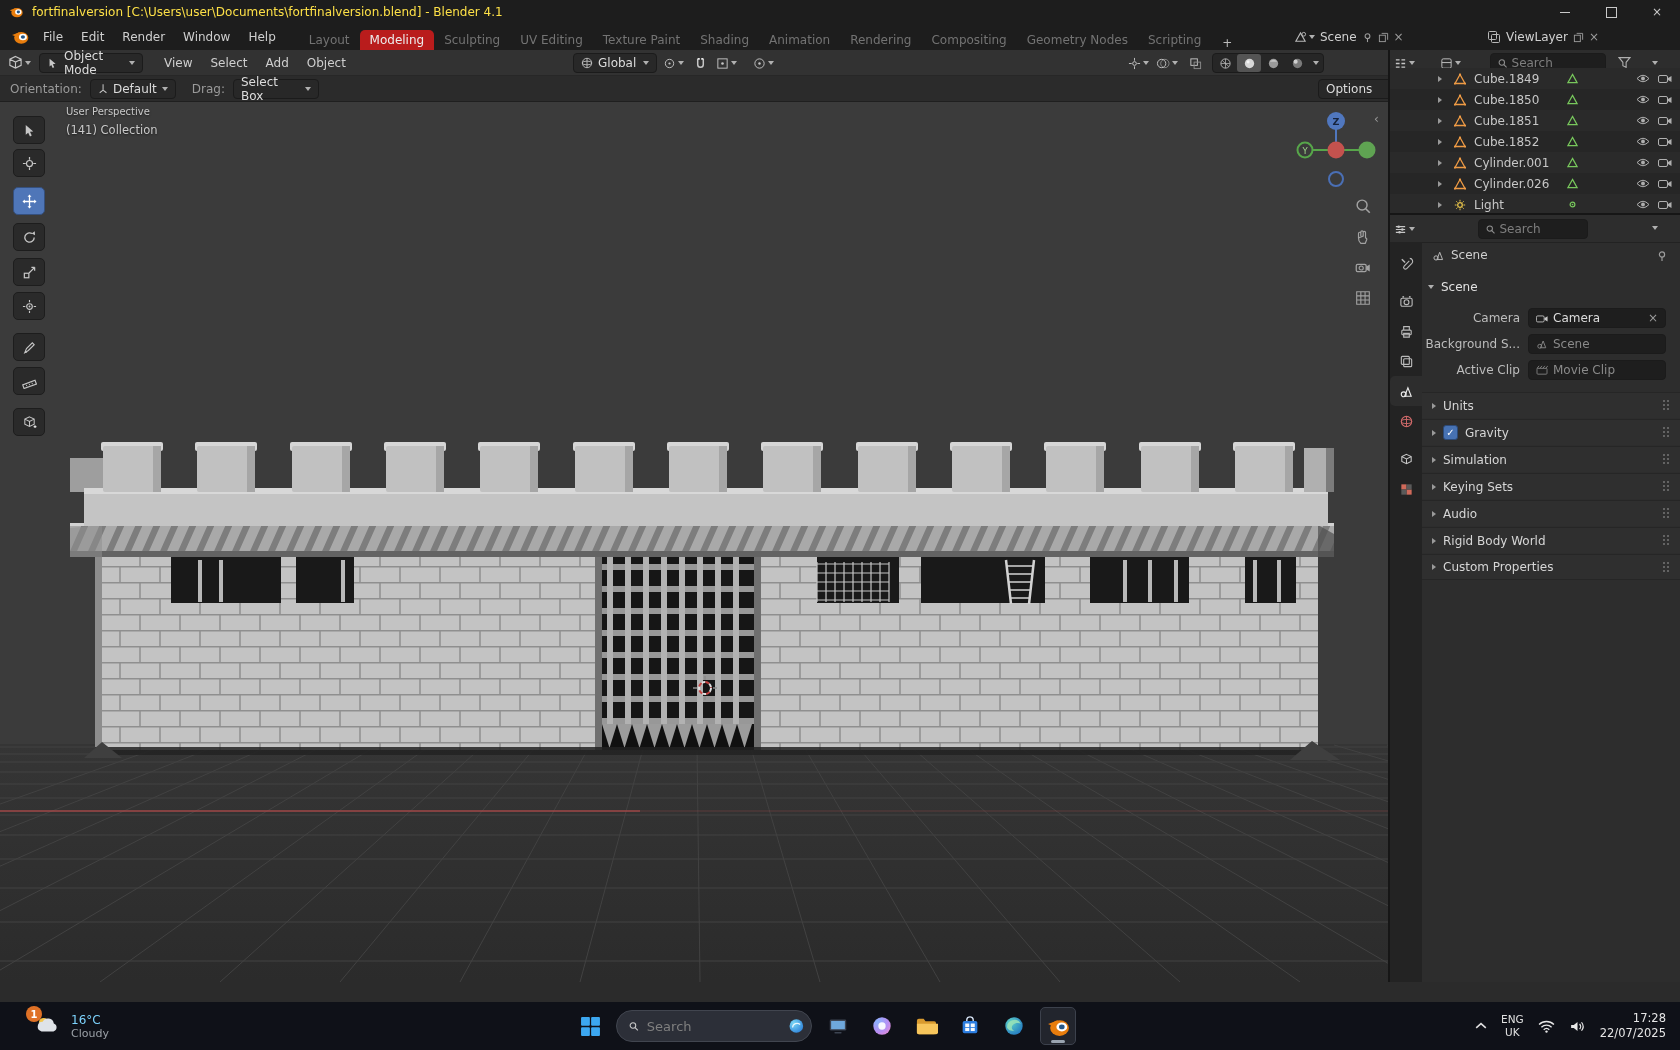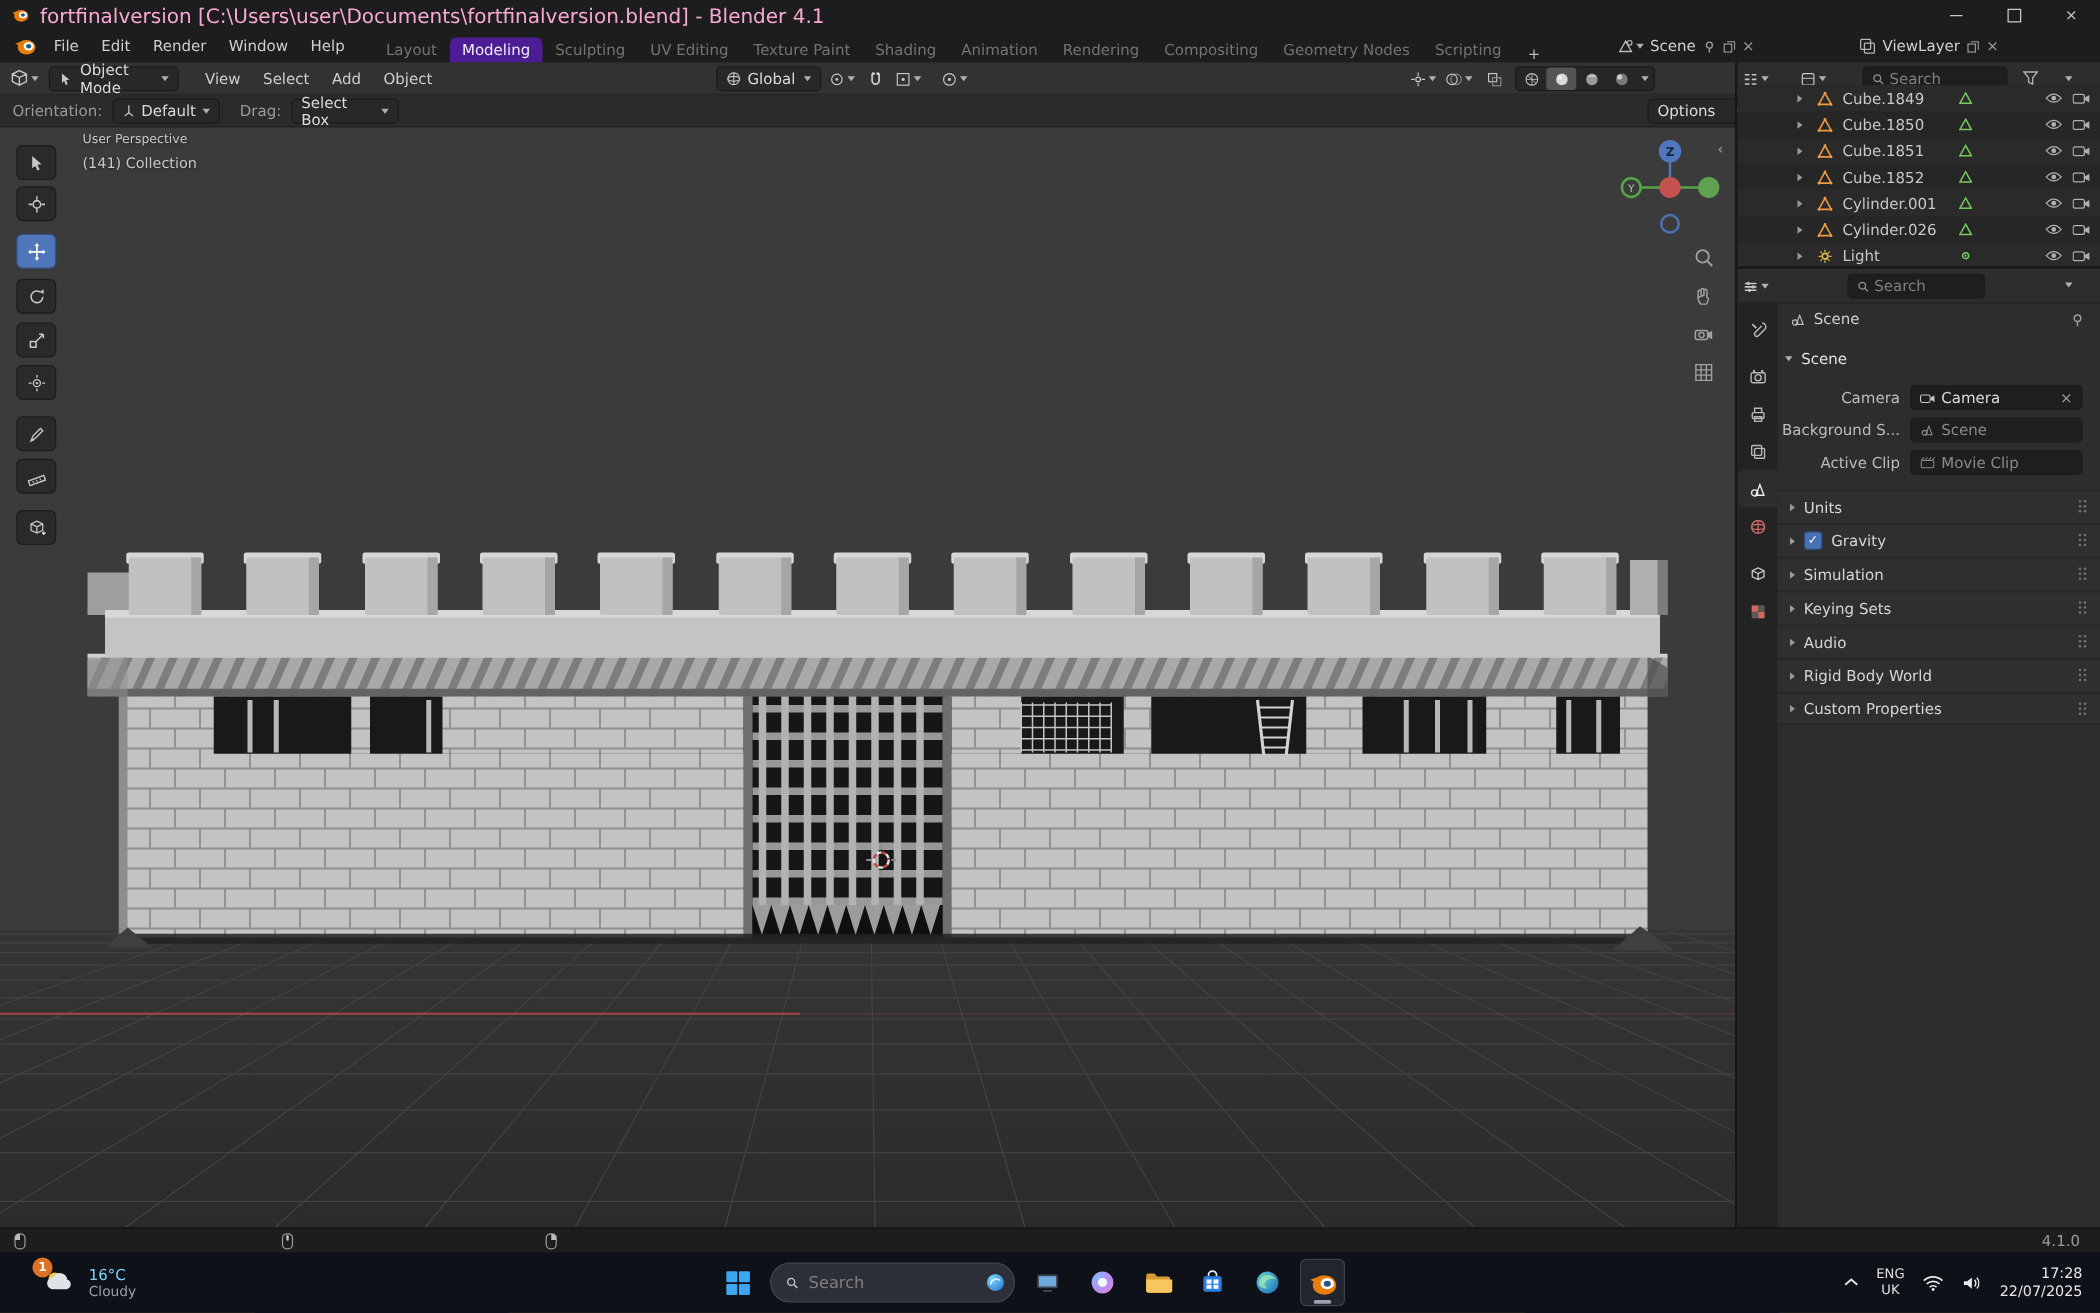--- a/index.html
+++ b/index.html
@@ -4,29 +4,29 @@
 <style>
   html,body{margin:0;padding:0;background:#111;}
   #screen{position:relative;width:1680px;height:1050px;overflow:hidden;
     font-family:"DejaVu Sans","Liberation Sans",sans-serif;font-size:12px;color:#d0d0d0;
     background:#2b2b2b;-webkit-font-smoothing:antialiased;}
   .abs{position:absolute;}
   .row{display:flex;align-items:center;}
   .dim{color:#9a9a9a;text-align:right;}
   
   .titlebar{left:0;top:0;width:1680px;height:24px;background:#1d1d1d;display:flex;align-items:center;}
-  .titlebar .ttl{color:#f9a8d4;font-size:16px;margin-left:8px;white-space:nowrap;}
+  .titlebar .ttl{color:#fde047;font-size:12px;margin-left:8px;white-space:nowrap;}
   .wctl{width:46px;height:24px;display:flex;align-items:center;justify-content:center;color:#c9c9c9;}
   .minbar{width:10px;height:1px;background:#c9c9c9;}
   .maxbox{width:9px;height:9px;border:1px solid #c9c9c9;}
   .menubar{left:0;top:24px;width:1680px;height:26px;background:#1d1d1d;display:flex;align-items:center;padding-left:10px;box-sizing:border-box;}
   .menuitem{padding:3px 9px;border-radius:3px;color:#cfcfcf;}
   .tabs{display:flex;align-items:flex-end;height:26px;margin-left:14px;}
   .tab{height:20px;display:flex;align-items:center;padding:0 10px;border-radius:5px 5px 0 0;color:#737373;}
-  .tab.active{background:#4c1d95;color:#ececec;}
+  .tab.active{background:#b91c1c;color:#ececec;}
   .plusbtn{color:#bdbdbd;margin-left:6px;padding:0 5px;}
   
   .hdr1{left:0;top:50px;width:1680px;height:26px;background:#323232;display:flex;align-items:center;padding-left:8px;box-sizing:border-box;border-bottom:1px solid #272727;}
   .hdr2{left:0;top:76px;width:1680px;height:26px;background:#2b2b2b;display:flex;align-items:center;padding-left:10px;box-sizing:border-box;border-bottom:1px solid #1f1f1f;}
   .fld{background:#282828;border:1px solid #1b1b1b;border-radius:4px;height:20px;display:inline-flex;align-items:center;gap:5px;padding:0 7px;color:#dcdcdc;box-sizing:border-box;}
   .fld.dark{background:#1e1e1e;}
   .ibtn{height:20px;min-width:20px;border-radius:4px;display:inline-flex;align-items:center;justify-content:center;gap:2px;color:#c6c6c6;}
   .tri-d{width:0;height:0;border-left:3.5px solid transparent;border-right:3.5px solid transparent;border-top:4.5px solid #b0b0b0;display:inline-block;}
   .tri-r{width:0;height:0;border-top:3.5px solid transparent;border-bottom:3.5px solid transparent;border-left:4.5px solid #9a9a9a;display:inline-block;}
   .seg{display:flex;background:#262626;border:1px solid #1b1b1b;border-radius:4px;height:20px;align-items:center;box-sizing:border-box;}
@@ -917,35 +917,20 @@
         <span class="grip" style="margin-right:10px"></span>
       </div>
       <div class="panelrow" style="top:312px;border-bottom:1px solid #262626">
         <span class="tri-r"></span>
         <span style="flex:1">Custom Properties</span>
         <span class="grip" style="margin-right:10px"></span>
       </div>
     </div>
   </div>
 
-  <div class="abs" id="statusbar">
-    <svg class="abs" style="left:11px;top:3px" width="10" height="14" viewBox="0 0 10 14">
-        <rect x="1" y="1" width="8" height="12" rx="3.5" fill="none" stroke="#9a9a9a"></rect>
-        <path d="M5 1 A4 3.5 0 0 0 1 4.5 V6 H5Z" fill="#bcbcbc"></path>
-      </svg>
-    <svg class="abs" style="left:225px;top:3px" width="10" height="14" viewBox="0 0 10 14">
-        <rect x="1" y="1" width="8" height="12" rx="3.5" fill="none" stroke="#9a9a9a"></rect>
-        <rect x="4" y="2" width="2" height="4.5" rx="1" fill="#bcbcbc"></rect>
-      </svg>
-    <svg class="abs" style="left:436px;top:3px" width="10" height="14" viewBox="0 0 10 14">
-        <rect x="1" y="1" width="8" height="12" rx="3.5" fill="none" stroke="#9a9a9a"></rect>
-        <path d="M5 1 A4 3.5 0 0 1 9 4.5 V6 H5Z" fill="#bcbcbc"></path>
-      </svg>
-    <span class="abs dim" style="right:16px;top:3px">4.1.0</span>
-  </div>
 
   <div class="abs" id="taskbar">
     <div class="badge">1</div>
     <div class="row" style="margin-left:34px;gap:9px">
       <svg width="28" height="24" viewBox="0 0 26 22">
           <circle cx="9" cy="8" r="4.5" fill="#f3c64e"></circle>
           <path d="M7 16 a4.5 4.5 0 0 1 1-8.9 5.5 5.5 0 0 1 10.4 1.6 3.8 3.8 0 0 1 -.4 7.3Z" fill="#dfe3e8"></path>
         </svg>
       <div>
         <div style="color:#7dd3fc;font-size:12px">16°C</div>

